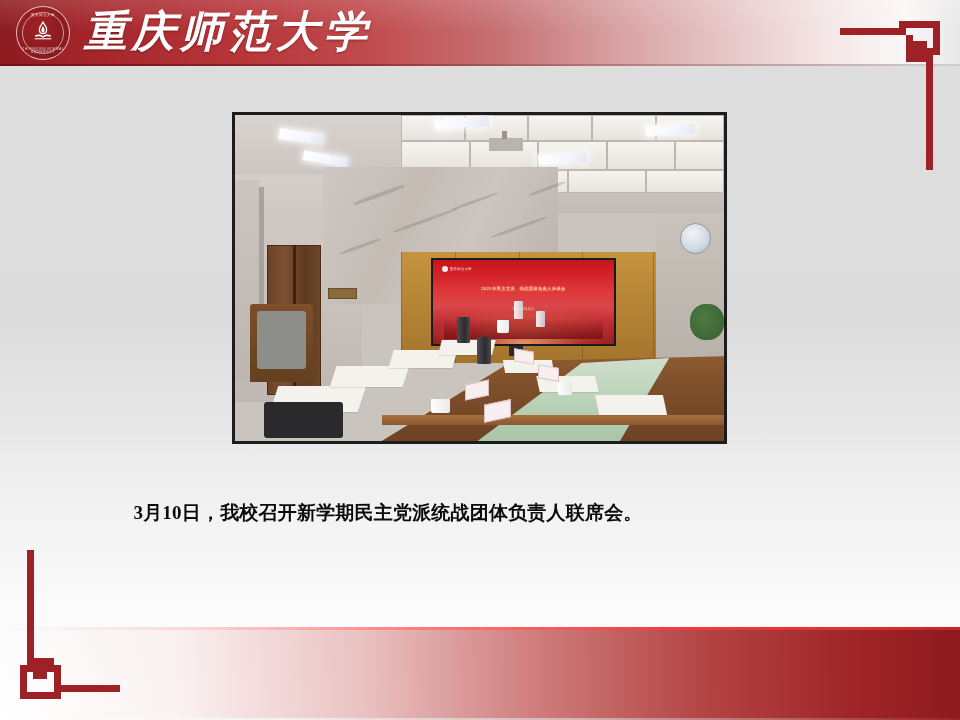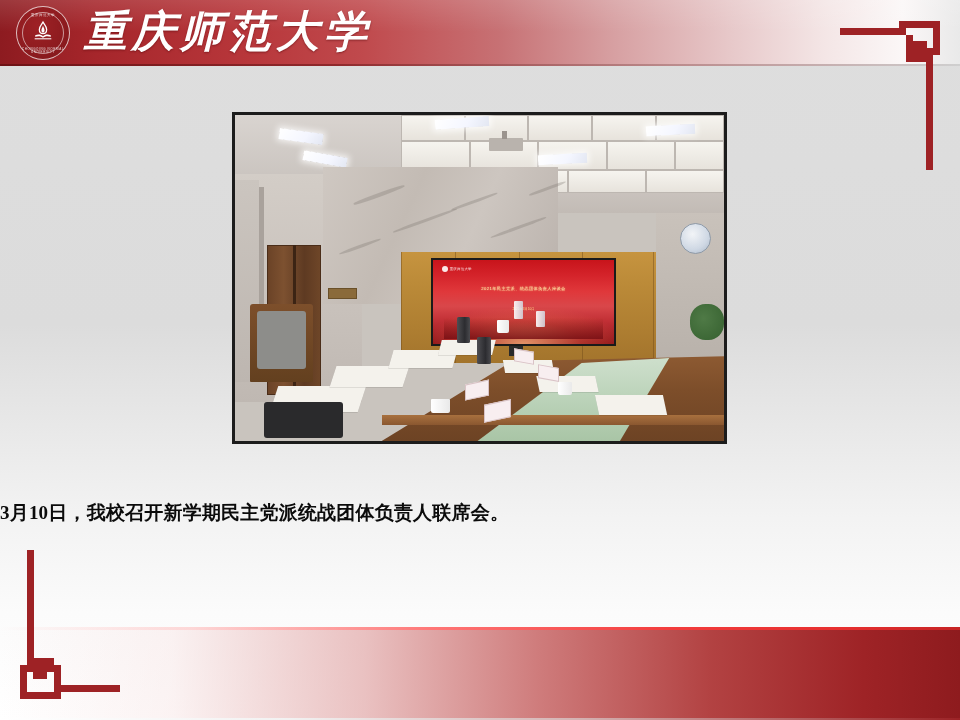--- a/index.html
+++ b/index.html
@@ -320,20 +320,21 @@
     position: absolute;
     background: #8d8d8a;
     border-radius: 3px;
   }
 
   
   #caption {
     position: absolute;
     left: 0; top: 500px;
     width: 776px;
+    text-align: center;
     font-family: "Liberation Serif", serif;
     font-size: 19px;
     font-weight: 700;
     color: #0b0b0b;
     letter-spacing: 0.2px;
     white-space: nowrap;
   }
 </style>
 </head>
 <body>

